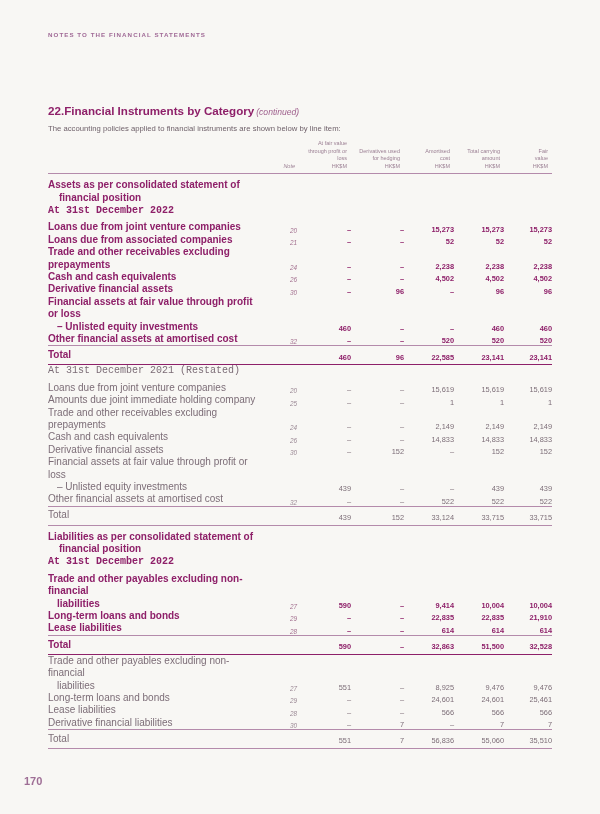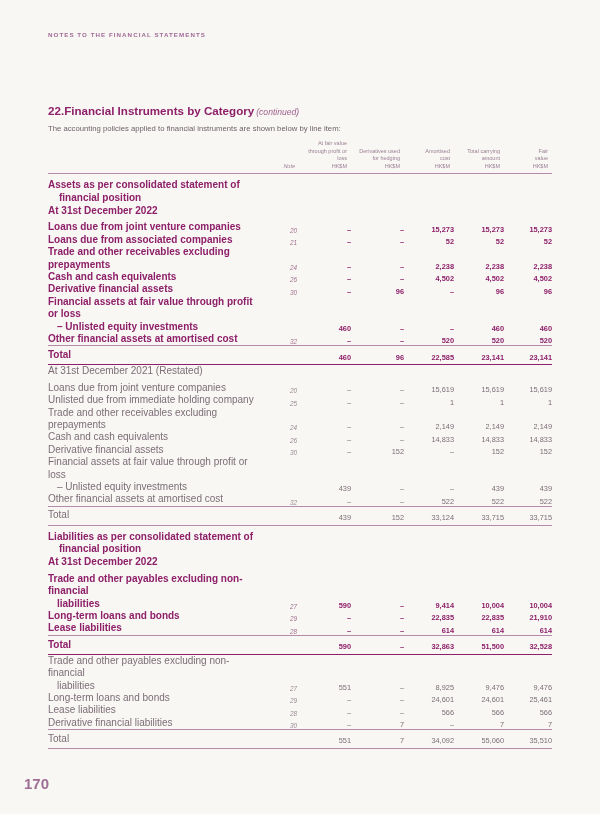--- a/index.html
+++ b/index.html
@@ -124,21 +124,21 @@
   
   .y22 td.label, .y22 td.num { color: #8e2069; font-weight: bold; }
   .y22 td.note { color: #a3708f; font-weight: normal; }
 
   
   .y21 td.label, .y21 td.num { color: #7c6d77; font-weight: normal; }
   .y21 td.note { color: #9a8894; font-weight: normal; }
 
   
   tr.cap td.label { padding-top: 5px; padding-bottom: 1px; }
-  tr.cap2 td.label { padding-top: 0px; padding-bottom: 4px; }
+  tr.cap2 td.label { padding-top: 0px; padding-bottom: 4px; font-family: Liberation Mono, monospace; }
   td.label .indent { padding-left: 11px; display: block; }
   td.label .indent2 { padding-left: 9px; display: block; }
 
   
   tr.rule-top td { border-top: 0.8px solid #b48bab; }
 
   tr.total-22 td {
     border-top: 0.8px solid #b48bab;
     border-bottom: 1.6px solid #8e2069;
     padding-top: 2.8px;
@@ -150,21 +150,21 @@
     padding-top: 2.8px;
     padding-bottom: 2.8px;
   }
   tr.headrule td { border-bottom: 0.8px solid #b48bab; height: 0; padding: 0; }
 
   
   .pageno {
     position: absolute;
     left: 24px;
     top: 775px;
-    font-size: 15px;
+    font-size: 11px;
     font-weight: bold;
     color: #9e6e95;
   }
 </style>
 </head>
 <body>
 
 <div class="page">
 
   <div class="running-header">NOTES TO THE FINANCIAL STATEMENTS</div>
@@ -333,21 +333,21 @@
         <tr class="y21">
           <td class="label">Loans due from joint venture companies</td>
           <td class="note">20</td>
           <td class="num">–</td>
           <td class="num">–</td>
           <td class="num">15,619</td>
           <td class="num">15,619</td>
           <td class="num">15,619</td>
         </tr>
         <tr class="y21">
-          <td class="label">Unlisted due from immediate holding company</td>
+          <td class="label">Amounts due joint immediate holding company</td>
           <td class="note">25</td>
           <td class="num">–</td>
           <td class="num">–</td>
           <td class="num">1</td>
           <td class="num">1</td>
           <td class="num">1</td>
         </tr>
         <tr class="y21">
           <td class="label">Trade and other receivables excluding prepayments</td>
           <td class="note">24</td>
@@ -501,21 +501,21 @@
           <td class="num">7</td>
           <td class="num">–</td>
           <td class="num">7</td>
           <td class="num">7</td>
         </tr>
         <tr class="y21 total-21">
           <td class="label">Total</td>
           <td class="note"></td>
           <td class="num">551</td>
           <td class="num">7</td>
-          <td class="num">34,092</td>
+          <td class="num">56,836</td>
           <td class="num">55,060</td>
           <td class="num">35,510</td>
         </tr>
       </tbody>
   </table>
 
   <div class="pageno">170</div>
 </div>
 
 </body></html>

